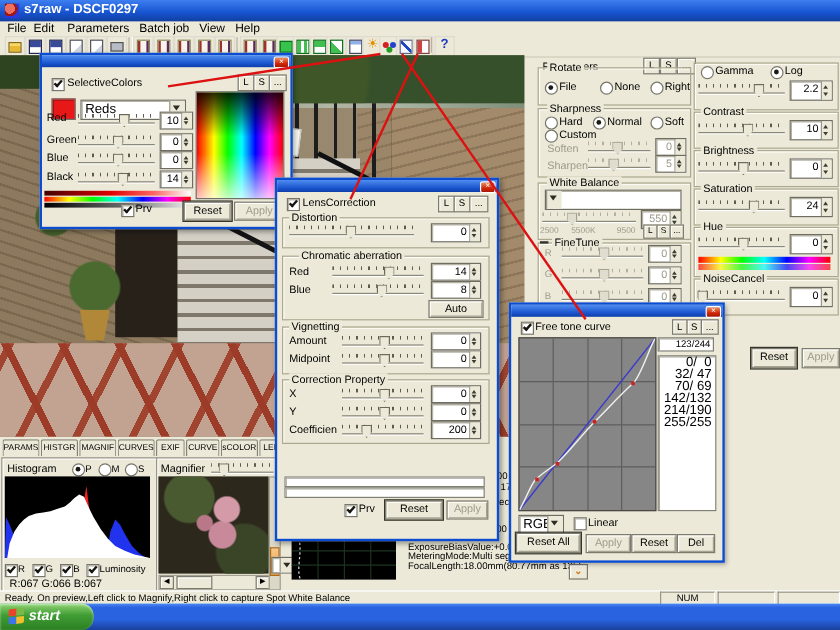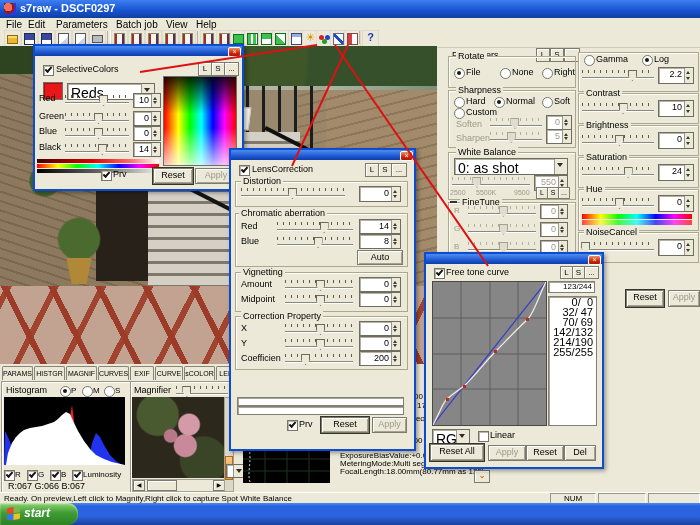--- a/index.html
+++ b/index.html
@@ -52,21 +52,21 @@
           clip-path:polygon(0 0,100% 0,100% 55%,50% 100%,0 55%)}
   .sl.dis .tk{opacity:.4}.sl.dis .th{background:#e0ddcf;border-color:#a5a291}
   .spin{position:absolute;display:flex;background:#fff;border:1px solid #6f6d60;box-shadow:inset 1px 1px 0 #b5b2a3}
   .spin .v{flex:1;text-align:right;font-size:9px;padding:0 2px;line-height:12px;overflow:hidden}
   .spin.dis .v{color:#9d9a8b}
   .spin .ar{width:8px;display:flex;flex-direction:column;border-left:1px solid #9a978a}
   .spin .su,.spin .sd{flex:1;background:#ece9d8;position:relative}
   .spin .su::after{content:"";position:absolute;left:1px;top:1px;border:2px solid transparent;border-bottom:3px solid #3c3c30}
   .spin .sd::after{content:"";position:absolute;left:1px;bottom:1px;border:2px solid transparent;border-top:3px solid #3c3c30}
   .drop{position:absolute;display:flex;background:#fff;border:1px solid #6f6d60;box-shadow:inset 1px 1px 0 #b5b2a3}
-  .drop .v{flex:1;font-size:14px;padding:1px 3px;white-space:nowrap;overflow:hidden}
+  .drop .v{flex:1;font-size:11px;padding:1px 3px;white-space:nowrap;overflow:hidden}
   .drop .db{width:12px;background:#ece9d8;border-left:1px solid #9a978a;position:relative}
   .drop .db::after{content:"";position:absolute;left:2px;top:4px;border:3px solid transparent;border-top:4px solid #2c2c22}
   .rain{background:linear-gradient(90deg,#f00,#ff0 17%,#0f0 33%,#0ff 50%,#00f 67%,#f0f 84%,#f00)}
   
   .dlg{position:absolute;border:2px solid #0b4cd0;background:#ece9d8;box-shadow:2px 2px 4px rgba(0,0,0,.35)}
   .dtt{height:10px;background:linear-gradient(#4e8df0,#1952cc 70%,#0f3ea8);position:relative}
   .xbtn{position:absolute;right:1px;top:1px;width:11px;height:8px;border:1px solid #fff;border-radius:2px;
         background:linear-gradient(#f09060,#d02808 60%,#a81800);color:#fff;font-size:7px;line-height:7px;text-align:center}
   .xbtn::after{content:"×"}
   .dct{position:relative;width:100%;height:calc(100% - 10px)}
@@ -227,21 +227,20 @@
     <span class="v">5</span>
     <span class="ar">
       <i class="su"></i>
       <i class="sd"></i>
     </span>
   </div>
 
 <div class="gb" style="left:448px;top:152px;width:126px;height:46px"></div>
 <span class="gl" style="left:456px;top:147px">White Balance</span>
 <div class="drop" style="left:454px;top:158px;width:112px;height:15px">
-    <span class="v">0: as shot</span>
     <span class="db"></span>
   </div>
 <div class="sl dis" style="left:452px;top:177px;width:78px">
     <i class="tk"></i>
     <i class="gv"></i>
     <b class="th" style="left:30%"></b>
   </div>
 <div class="spin dis" style="left:534px;top:175px;width:32px;height:14px">
     <span class="v">550</span>
     <span class="ar">
@@ -574,21 +573,21 @@
       </div>
     <div class="spin" style="left:128px;top:26px;width:40px;height:14px">
         <span class="v">0</span>
         <span class="ar">
           <i class="su"></i>
           <i class="sd"></i>
         </span>
       </div>
 
     <div class="gb" style="left:4px;top:53px;width:171px;height:52px"></div>
-    <span class="gl" style="left:8px;top:48px">Chromatic aberration</span>
+    <span class="gl" style="left:18px;top:48px">Chromatic aberration</span>
     <span class="abs f9" style="left:10px;top:61px">Red</span>
     <div class="sl" style="left:46px;top:62px;width:76px">
         <i class="tk"></i>
         <i class="gv"></i>
         <b class="th" style="left:60%"></b>
       </div>
     <div class="spin" style="left:128px;top:59px;width:40px;height:13px">
         <span class="v">14</span>
         <span class="ar">
           <i class="su"></i>

